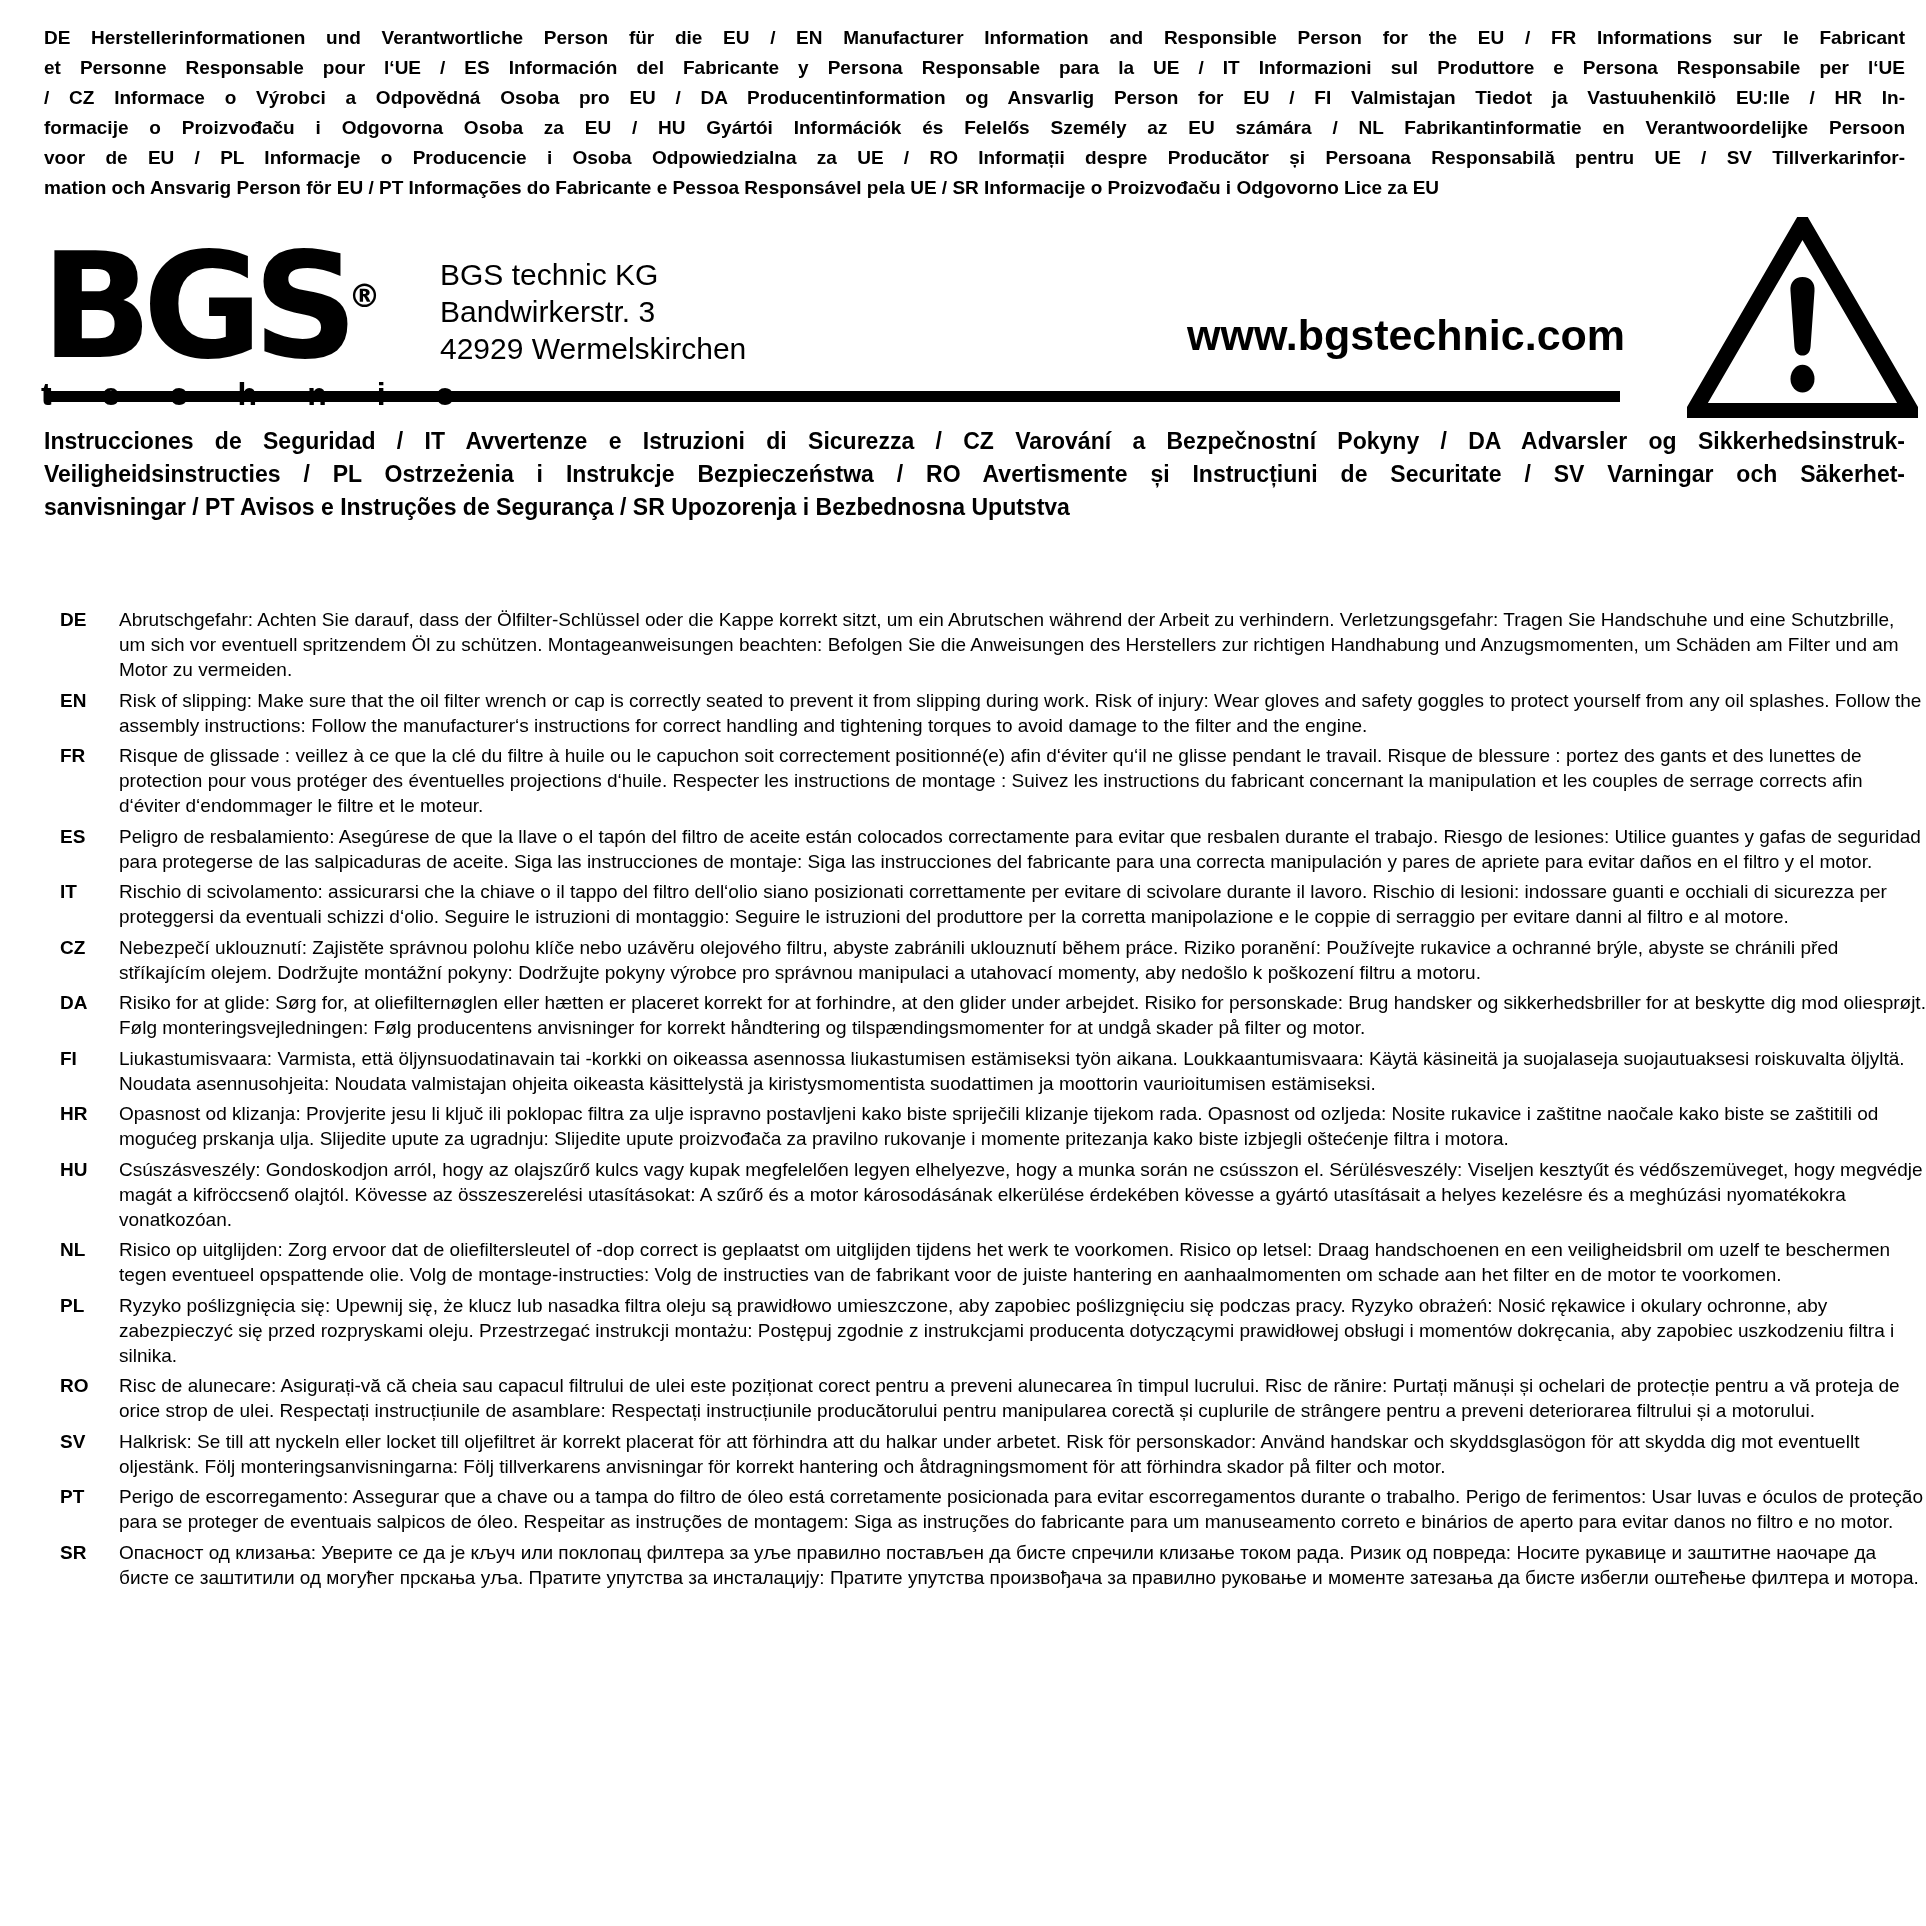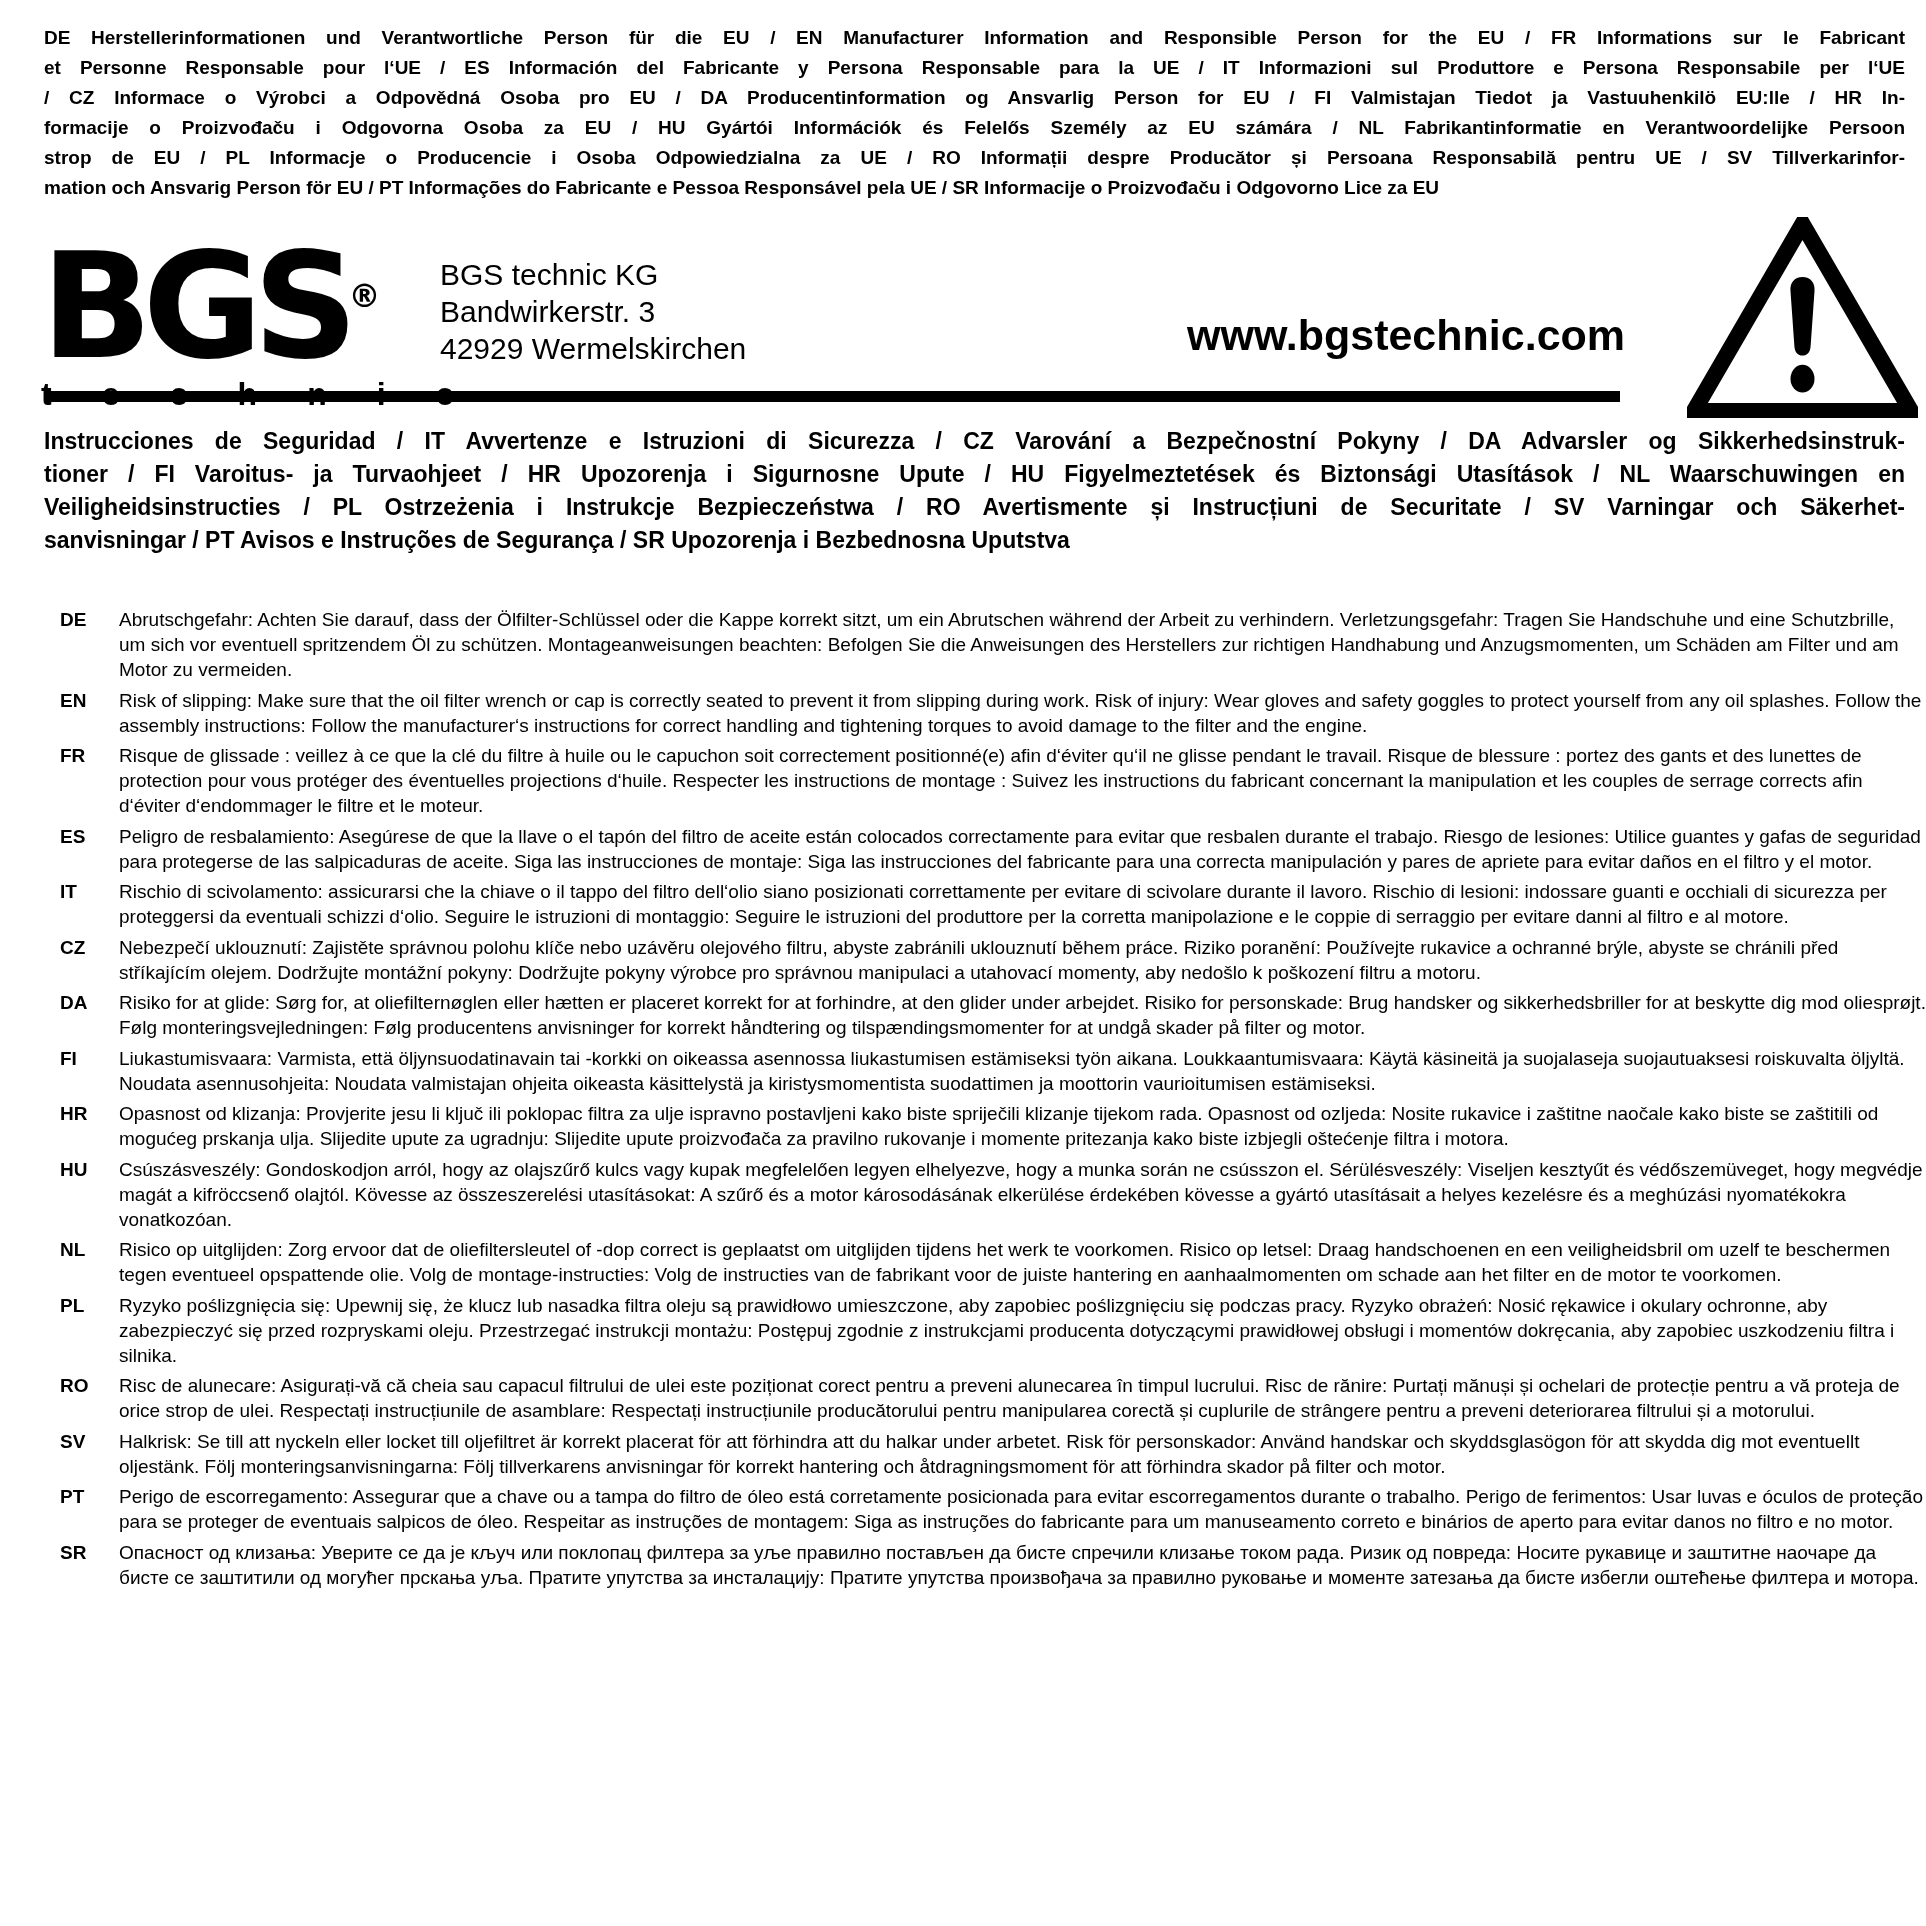--- a/index.html
+++ b/index.html
@@ -39,21 +39,21 @@
 </head>
 <body>
 
 <div class="page">
 
   <div class="intro">
     <div class="jline">DE Herstellerinformationen und Verantwortliche Person für die EU / EN Manufacturer Information and Responsible Person for the EU / FR Informations sur le Fabricant</div>
     <div class="jline">et Personne Responsable pour l‘UE / ES Información del Fabricante y Persona Responsable para la UE / IT Informazioni sul Produttore e Persona Responsabile per l‘UE</div>
     <div class="jline">/ CZ Informace o Výrobci a Odpovědná Osoba pro EU / DA Producentinformation og Ansvarlig Person for EU / FI Valmistajan Tiedot ja Vastuuhenkilö EU:lle / HR In-</div>
     <div class="jline">formacije o Proizvođaču i Odgovorna Osoba za EU / HU Gyártói Információk és Felelős Személy az EU számára / NL Fabrikantinformatie en Verantwoordelijke Persoon</div>
-    <div class="jline">strop de EU / PL Informacje o Producencie i Osoba Odpowiedzialna za UE / RO Informații despre Producător și Persoana Responsabilă pentru UE / SV Tillverkarinfor-</div>
+    <div class="jline">voor de EU / PL Informacje o Producencie i Osoba Odpowiedzialna za UE / RO Informații despre Producător și Persoana Responsabilă pentru UE / SV Tillverkarinfor-</div>
     <div class="jline last">mation och Ansvarig Person för EU / PT Informações do Fabricante e Pessoa Responsável pela UE / SR Informacije o Proizvođaču i Odgovorno Lice za EU</div>
   </div>
 
   <div class="logo">
     <div class="logo-main"><span>BGS</span><span class="logo-reg">®</span></div>
     <div class="logo-sub">t e c h n i c</div>
   </div>
 
   <div class="address">
     <div>BGS technic KG</div>
@@ -67,21 +67,20 @@
   <svg class="warn-tri" width="231" height="201" viewBox="0 0 100 87">
     <path d="M50 3 L97 84 L3 84 Z" fill="#ffffff" stroke="#000000" stroke-width="7" stroke-linejoin="miter"></path>
     <path d="M50 26 C46.5 26 44.5 28.5 44.8 32 L46.5 56 C46.7 58.5 48 60 50 60 C52 60 53.3 58.5 53.5 56 L55.2 32 C55.5 28.5 53.5 26 50 26 Z" fill="#000000"></path>
     <ellipse cx="50" cy="70" rx="5.2" ry="6" fill="#000000"></ellipse>
   </svg>
 
   <div class="rule"></div>
 
   <div class="warnings-title">
     <div class="jline">Instrucciones de Seguridad / IT Avvertenze e Istruzioni di Sicurezza / CZ Varování a Bezpečnostní Pokyny / DA Advarsler og Sikkerhedsinstruk-</div>
-    <div class="jline">tioner / FI Varoitus- ja Turvaohjeet / HR Upozorenja i Sigurnosne Upute / HU Figyelmeztetések és Biztonsági Utasítások / NL Waarschuwingen en</div>
     <div class="jline">Veiligheidsinstructies / PL Ostrzeżenia i Instrukcje Bezpieczeństwa / RO Avertismente și Instrucțiuni de Securitate / SV Varningar och Säkerhet-</div>
     <div class="jline last">sanvisningar / PT Avisos e Instruções de Segurança / SR Upozorenja i Bezbednosna Uputstva</div>
   </div>
 
   <div class="entries">
     <div class="entry">
       <div class="code">DE</div>
       <div class="text">Abrutschgefahr: Achten Sie darauf, dass der Ölfilter-Schlüssel oder die Kappe korrekt sitzt, um ein Abrutschen während der Arbeit zu verhindern. Verletzungsgefahr: Tragen Sie Handschuhe und eine Schutzbrille, um sich vor eventuell spritzendem Öl zu schützen. Montageanweisungen beachten: Befolgen Sie die Anweisungen des Herstellers zur richtigen Handhabung und Anzugsmomenten, um Schäden am Filter und am Motor zu vermeiden.</div>
     </div>
     <div class="entry">

